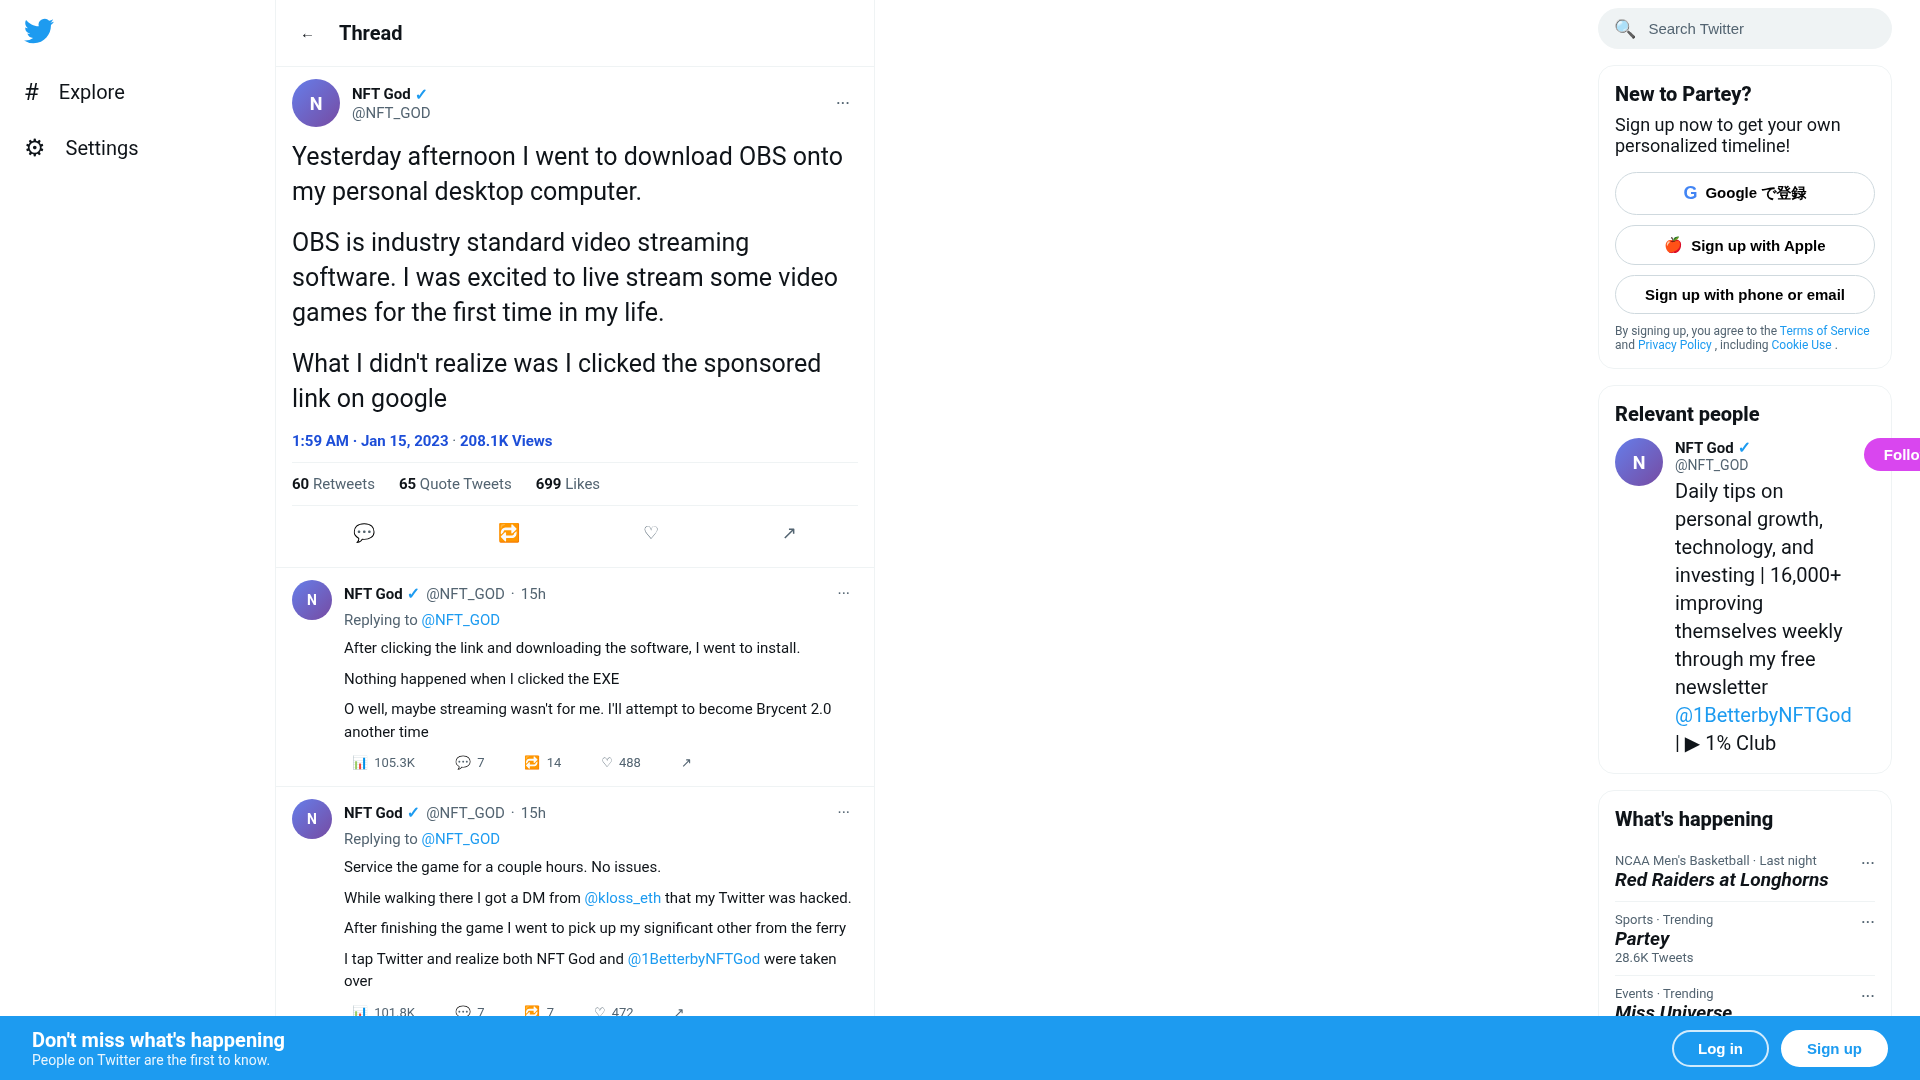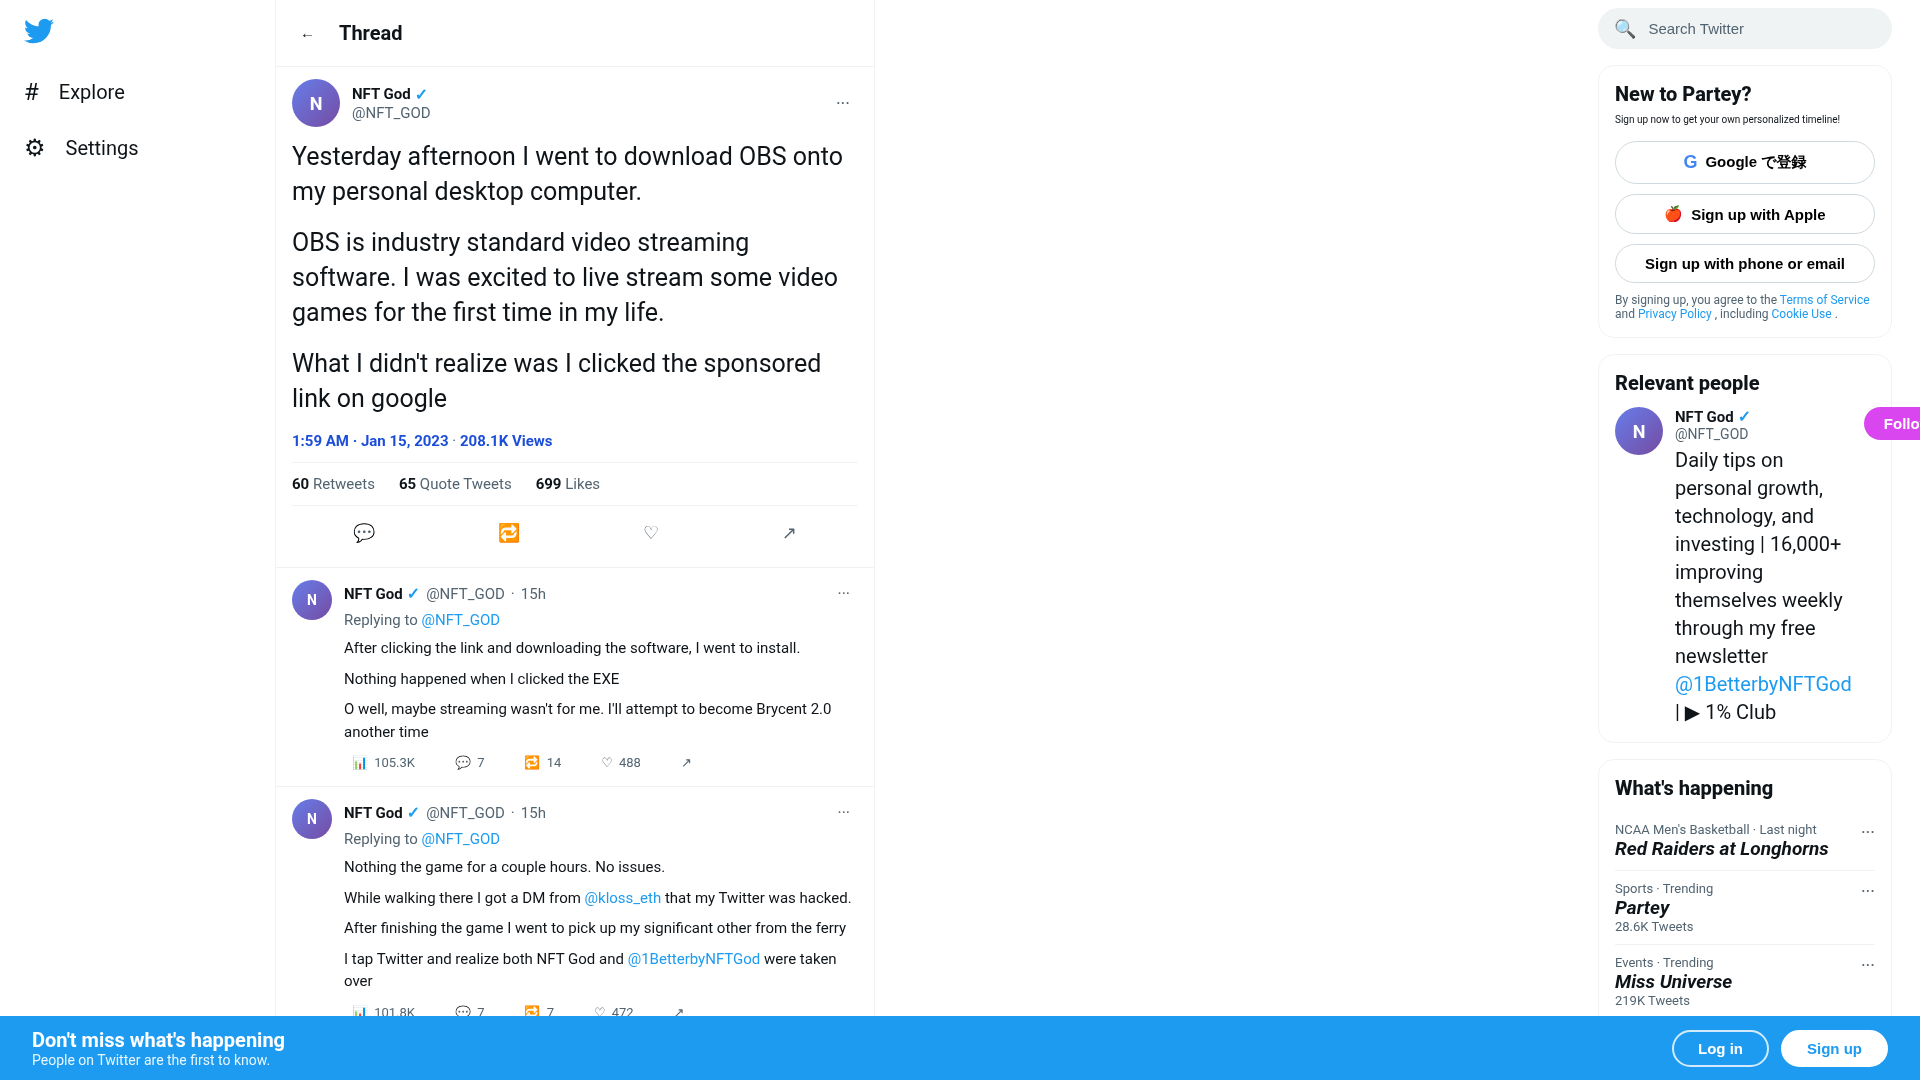--- a/index.html
+++ b/index.html
@@ -64,21 +64,21 @@
     
     .right-sidebar { width: 350px; padding: 0 28px; position: fixed; right: 0; top: 0; height: 100vh; overflow-y: auto; }
     
     .search-bar { display: flex; align-items: center; background: #eff3f4; border-radius: 9999px; padding: 10px 16px; gap: 12px; margin: 8px 0 16px; }
     .search-icon { color: #536471; font-size: 18px; }
     .search-input { border: none; background: transparent; outline: none; font-size: 15px; color: #0f1419; flex: 1; }
     .search-input::placeholder { color: #536471; }
     
     .signup-box { border: 1px solid #eff3f4; border-radius: 16px; padding: 16px; margin-bottom: 16px; }
     .signup-title { font-size: 20px; font-weight: 800; margin-bottom: 8px; }
-    .signup-subtitle { font-size: 10px; color: #0f1419; margin-bottom: 16px; }
+    .signup-subtitle { font-size: 18px; color: #0f1419; margin-bottom: 16px; }
     
     .signup-btn { width: 100%; padding: 10px 16px; border-radius: 9999px; border: 1px solid #cfd9de; background: #fff; font-size: 15px; font-weight: 600; cursor: pointer; display: flex; align-items: center; justify-content: center; gap: 8px; margin-bottom: 10px; }
     .signup-btn-google { }
     .signup-btn-apple { }
     .signup-btn-email { font-weight: 600; }
     
     .signup-terms { font-size: 12px; color: #536471; margin-top: 8px; }
     .signup-terms a { color: #1d9bf0; text-decoration: none; }
     
     .relevant-people { border: 1px solid #eff3f4; border-radius: 16px; padding: 16px; margin-bottom: 16px; }
@@ -263,21 +263,21 @@
             <span class="reply-handle">@NFT_GOD</span>
             <span class="reply-time">·</span>
             <span class="reply-time">15h</span>
           </div>
           <div class="more-btn" style="font-size:16px;">···</div>
         </div>
         <div class="reply-to">
           Replying to <a class="link-text">@NFT_GOD</a>
         </div>
         <div class="reply-text">
-          <p style="margin-bottom:8px;">Nothing the game for a couple hours. No issues.</p>
+          <p style="margin-bottom:8px;">Service the game for a couple hours. No issues.</p>
           <p style="margin-bottom:8px;">While walking there I got a DM from <a class="link-text">@kloss_eth</a> that my Twitter was hacked.</p>
           <p style="margin-bottom:8px;">After finishing the game I went to pick up my significant other from the ferry</p>
           <p>I tap Twitter and realize both  NFT God and <a class="link-text">@1BetterbyNFTGod</a> were taken over</p>
         </div>
         <div class="reply-actions">
           <div class="reply-action">
             <span>📊</span>
             <span>101.8K</span>
           </div>
           <div class="reply-action">

